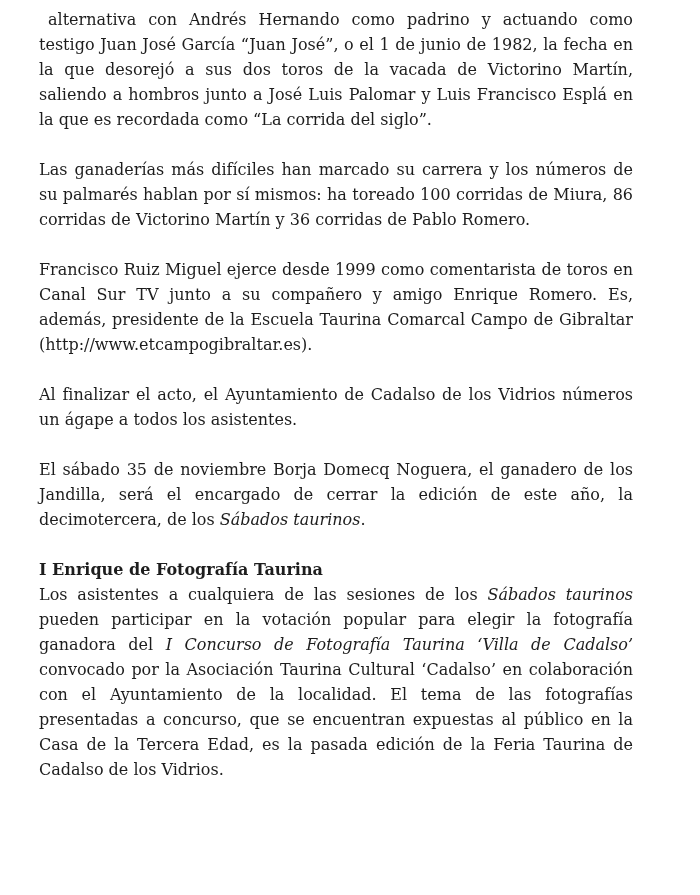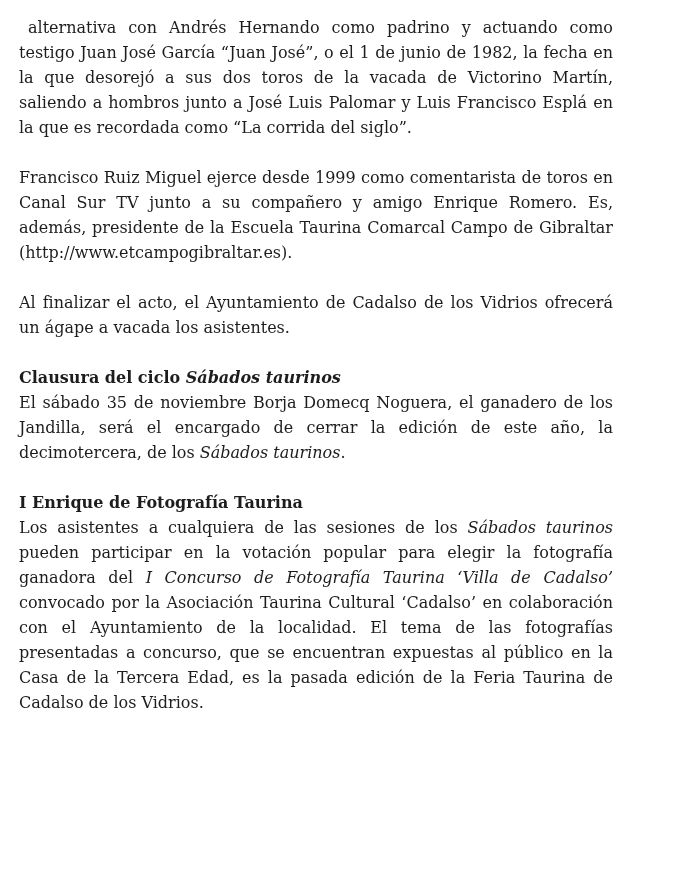--- a/index.html
+++ b/index.html
@@ -12,22 +12,23 @@
     width: 700px;
     height: 895px;
     overflow: hidden;
     font-family: "DejaVu Serif", "Liberation Serif", serif;
     color: #1d1d1d;
   }
   .page {
     box-sizing: border-box;
     width: 624px;
     height: 895px;
-    padding: 15px 11px 0 19px;
+    padding: 7px 11px 0 19px;
     background: #ffffff;
+    margin-left: 20px;
   }
   
   .body-para, .section-heading {
     font-size: 16px;
     line-height: 25px;
     margin: 0;
   }
   .body-para {
     text-align: justify;
     margin-bottom: 25px;
@@ -47,26 +48,26 @@
   .run-bold        { font-style: normal;  font-weight: bold; }
   .run-bold-italic { font-style: italic;  font-weight: bold; }
 </style>
 </head>
 <body>
 
 <main class="page">
 
   <p class="body-para indent-first"><span class="run-normal">alternativa con Andrés Hernando como padrino y actuando como testigo Juan José García “Juan José”, o el 1 de junio de 1982, la fecha en la que desorejó a sus dos toros de la vacada de Victorino Martín, saliendo a hombros junto a José Luis Palomar y Luis Francisco Esplá en la que es recordada como “La corrida del siglo”.</span></p>
 
+  <p class="body-para"><span class="run-normal">Las ganaderías más difíciles han marcado su carrera y los números de su palmarés hablan por sí mismos: ha toreado 100 corridas de Miura, 86 corridas de Victorino Martín y 36 corridas de Pablo Romero.</span></p>
 
   <p class="body-para"><span class="run-normal">Francisco Ruiz Miguel ejerce desde 1999 como comentarista de toros en Canal Sur TV junto a su compañero y amigo Enrique Romero. Es, además, presidente de la Escuela Taurina Comarcal Campo de Gibraltar (http://www.etcampogibraltar.es).</span></p>
 
-  <p class="body-para"><span class="run-normal">Al finalizar el acto, el Ayuntamiento de Cadalso de los Vidrios ofrecerá un ágape a vacada los asistentes.</span></p>
+  <p class="body-para"><span class="run-normal">Al finalizar el acto, el Ayuntamiento de Cadalso de los Vidrios números un ágape a todos los asistentes.</span></p>
 
-  <h2 class="section-heading"><span class="run-bold">Clausura del ciclo </span><span class="run-bold-italic">Sábados taurinos</span></h2>
 
   <p class="body-para"><span class="run-normal">El sábado 35 de noviembre Borja Domecq Noguera, el ganadero de los Jandilla, será el encargado de cerrar la edición de este año, la decimotercera, de los </span><span class="run-italic">Sábados taurinos</span><span class="run-normal">.</span></p>
 
   <h2 class="section-heading"><span class="run-bold">I Enrique de Fotografía Taurina</span></h2>
 
   <p class="body-para"><span class="run-normal">Los asistentes a cualquiera de las sesiones de los </span><span class="run-italic">Sábados taurinos</span><span class="run-normal"> pueden participar en la votación popular para elegir la fotografía ganadora del </span><span class="run-italic">I Concurso de Fotografía Taurina ‘Villa de Cadalso’</span><span class="run-normal"> convocado por la Asociación Taurina Cultural ‘Cadalso’ en colaboración con el Ayuntamiento de la localidad. El tema de las fotografías presentadas a concurso, que se encuentran expuestas al público en la Casa de la Tercera Edad, es la pasada edición de la Feria Taurina de Cadalso de los Vidrios.</span></p>
 
 </main>
 
 </body></html>

